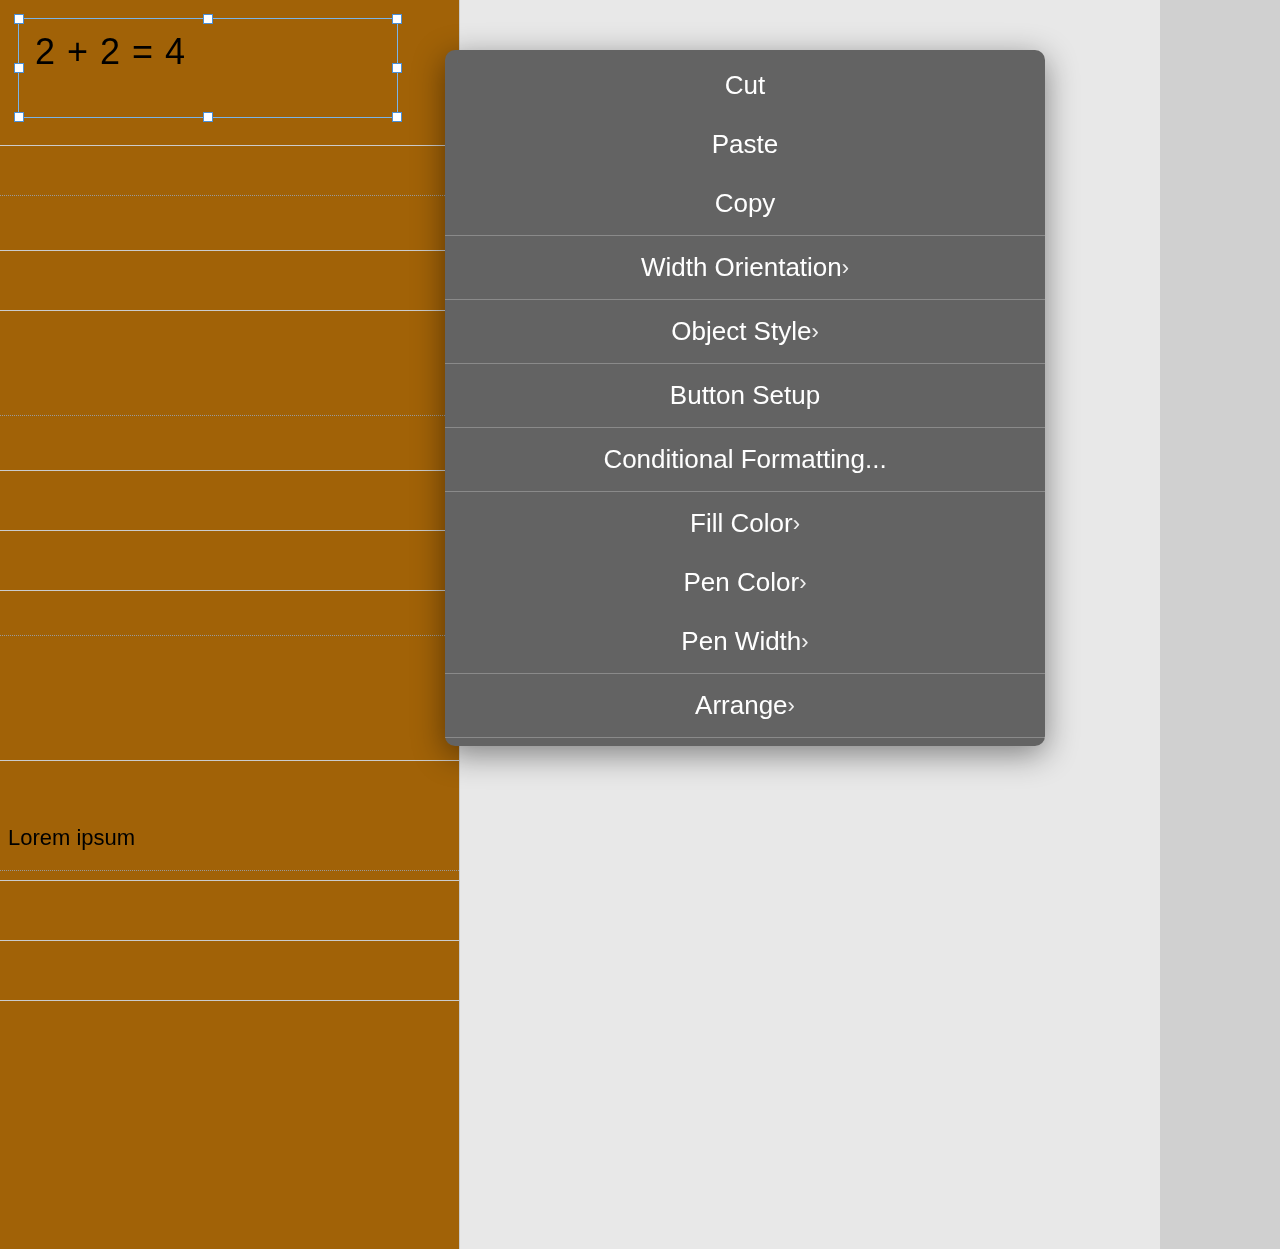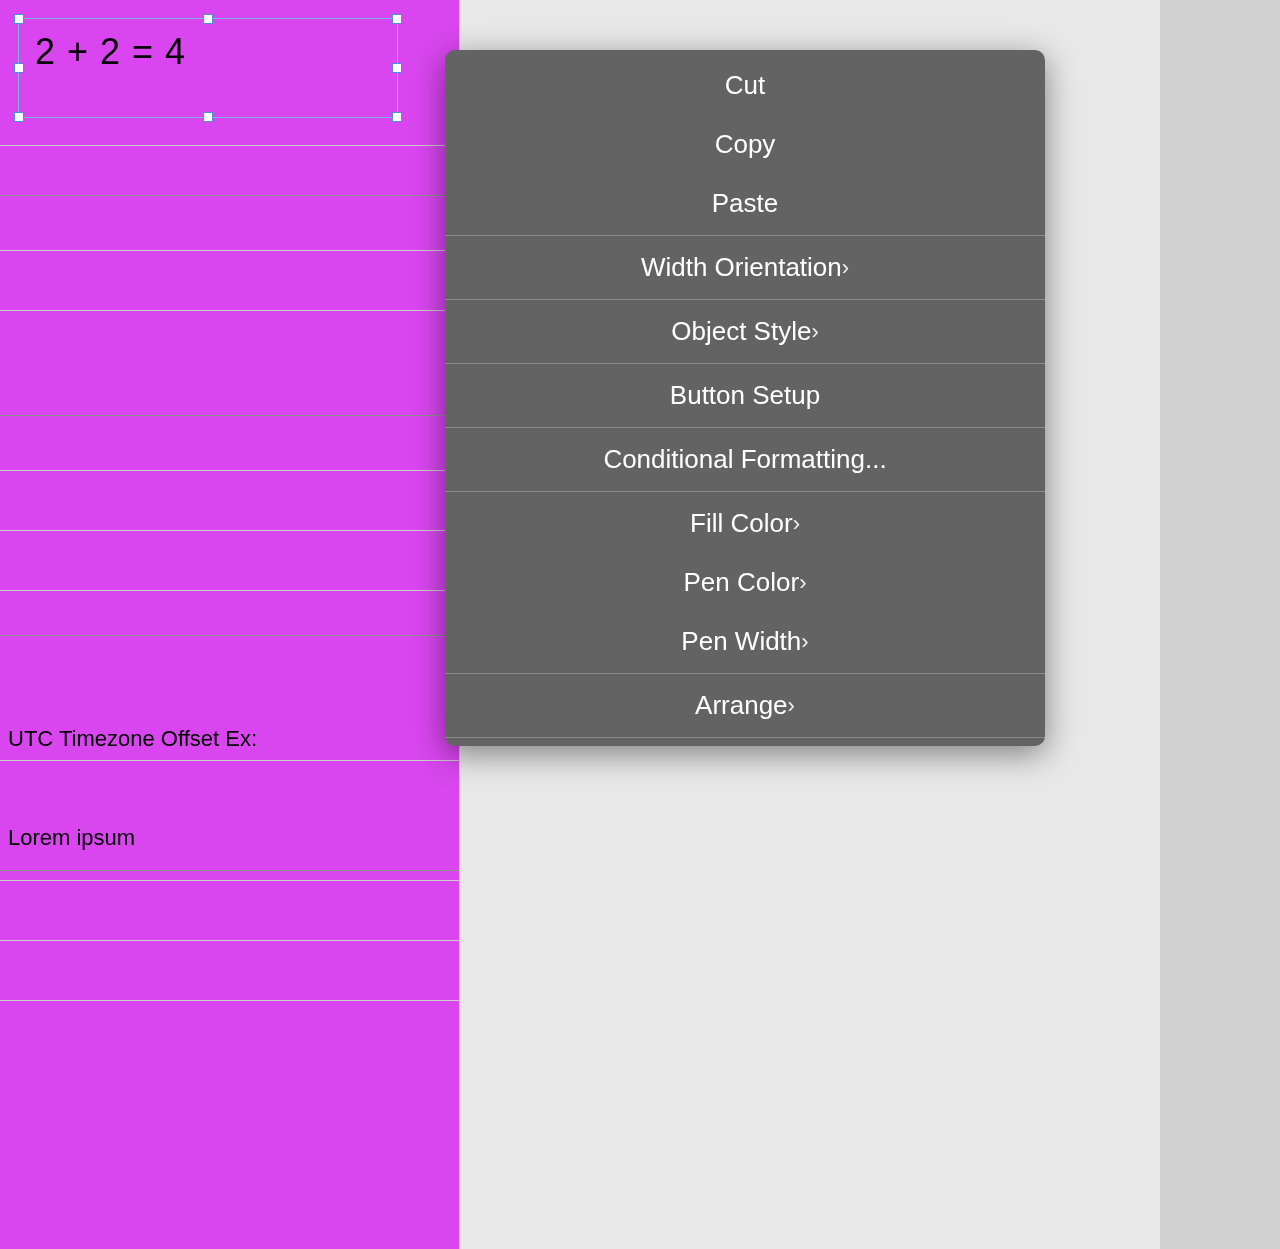--- a/index.html
+++ b/index.html
@@ -17,21 +17,21 @@
       position: relative;
     }
 
     
     .spreadsheet-area {
       position: absolute;
       top: 0;
       left: 0;
       width: 460px;
       height: 1249px;
-      background: #d946ef;
+      background: #a16207;
       border-right: 1px solid #ccc;
     }
 
     .right-panel {
       position: absolute;
       top: 0;
       right: 0;
       width: 120px;
       height: 1249px;
       background: #d0d0d0;
@@ -169,41 +169,40 @@
   <div class="solid-row" style="top: 250px;"></div>
   <div class="solid-row" style="top: 310px;"></div>
   <div class="solid-row" style="top: 470px;"></div>
   <div class="solid-row" style="top: 530px;"></div>
   <div class="solid-row" style="top: 590px;"></div>
   <div class="solid-row" style="top: 760px;"></div>
   <div class="solid-row" style="top: 880px;"></div>
   <div class="solid-row" style="top: 940px;"></div>
   <div class="solid-row" style="top: 1000px;"></div>
 
-  <div class="cell-label" style="top: 726px;">UTC Timezone Offset Ex:</div>
   <div class="cell-label" style="top: 825px;">Lorem ipsum</div>
 
 </div>
 
 <div class="right-panel"></div>
 
 <div class="context-menu">
 
   <div class="menu-item">
     <span>Cut</span>
   </div>
 
   <div class="menu-item">
+    <span>Paste</span>
+  </div>
+
+  <div class="menu-item">
     <span>Copy</span>
   </div>
 
-  <div class="menu-item">
-    <span>Paste</span>
-  </div>
-
   <div class="menu-separator"></div>
 
   <div class="menu-item">
     <span>Width Orientation</span>
     <span class="chevron">›</span>
   </div>
 
   <div class="menu-separator"></div>
 
   <div class="menu-item">

